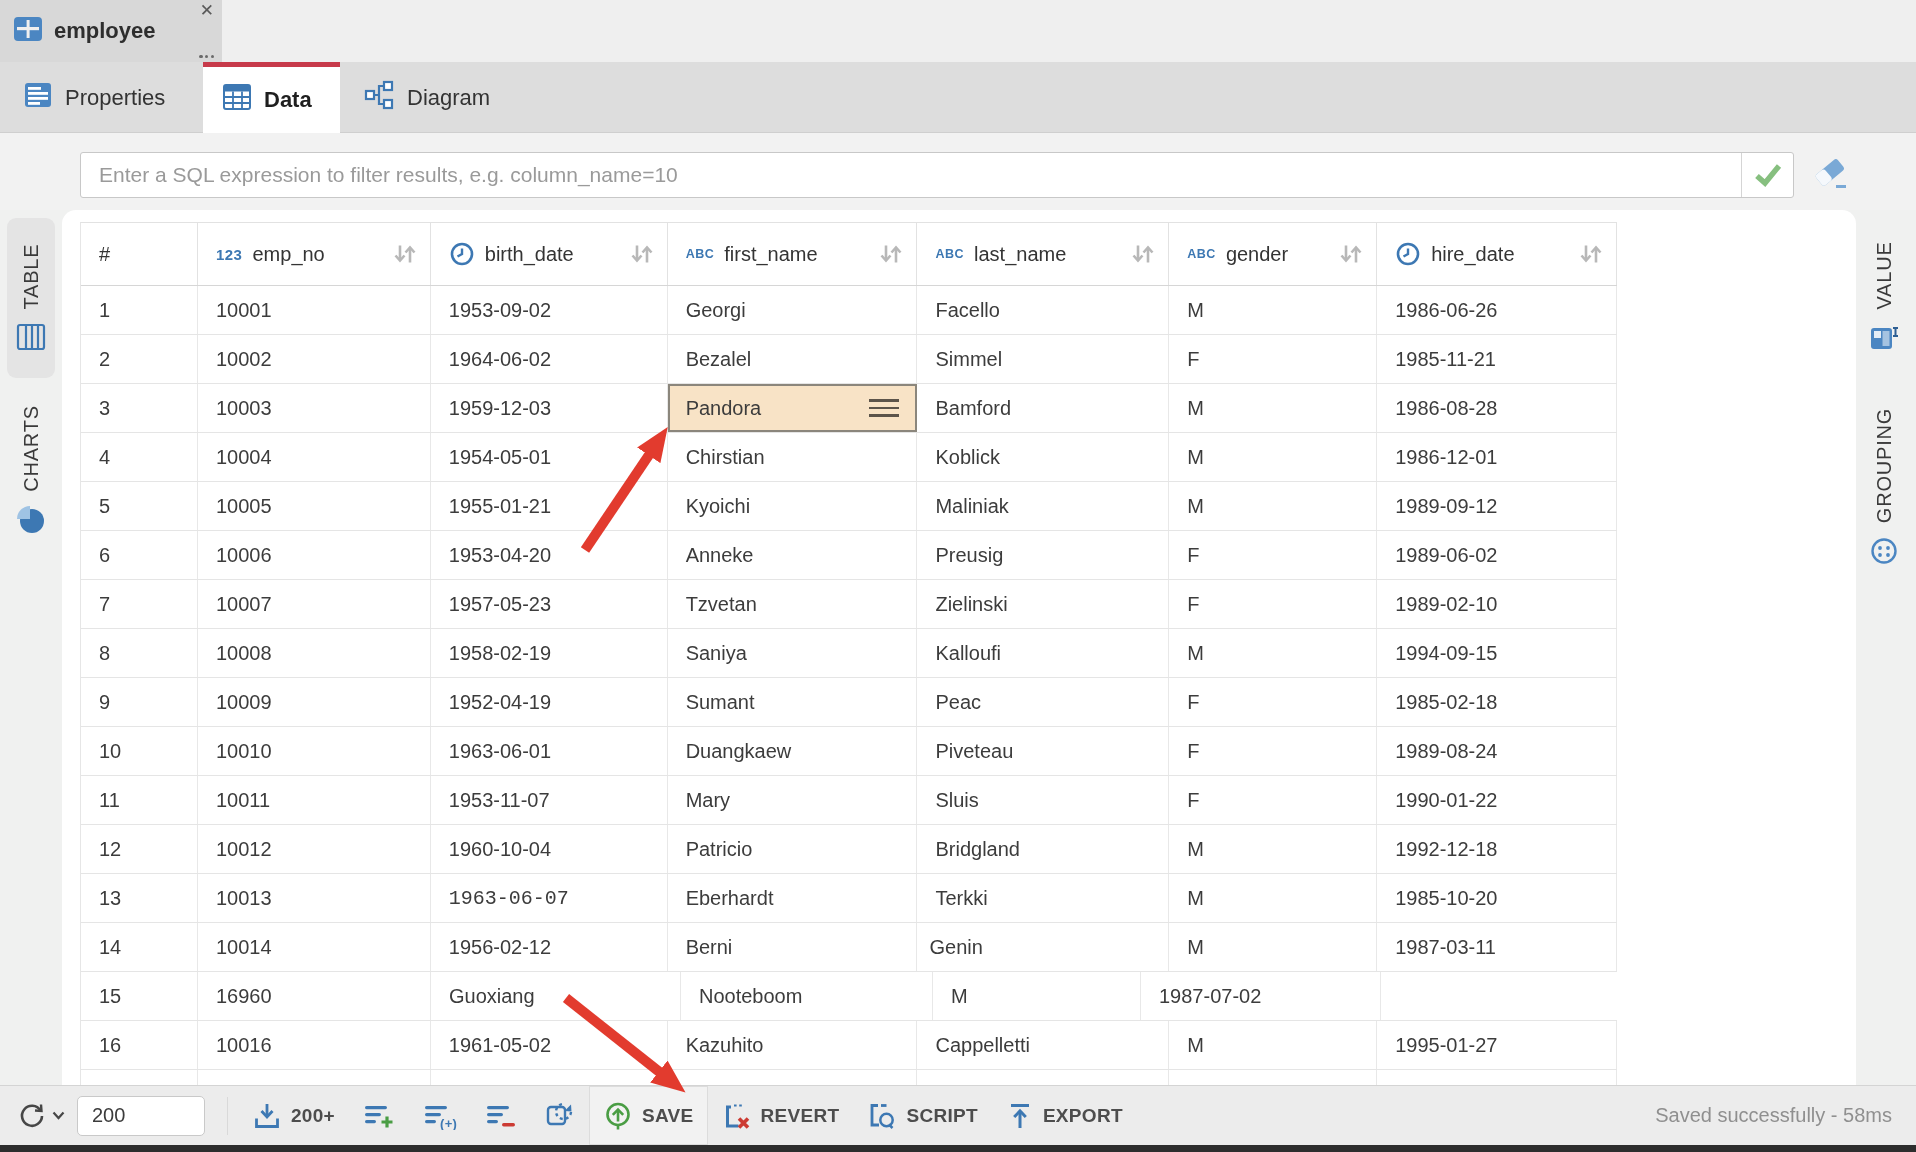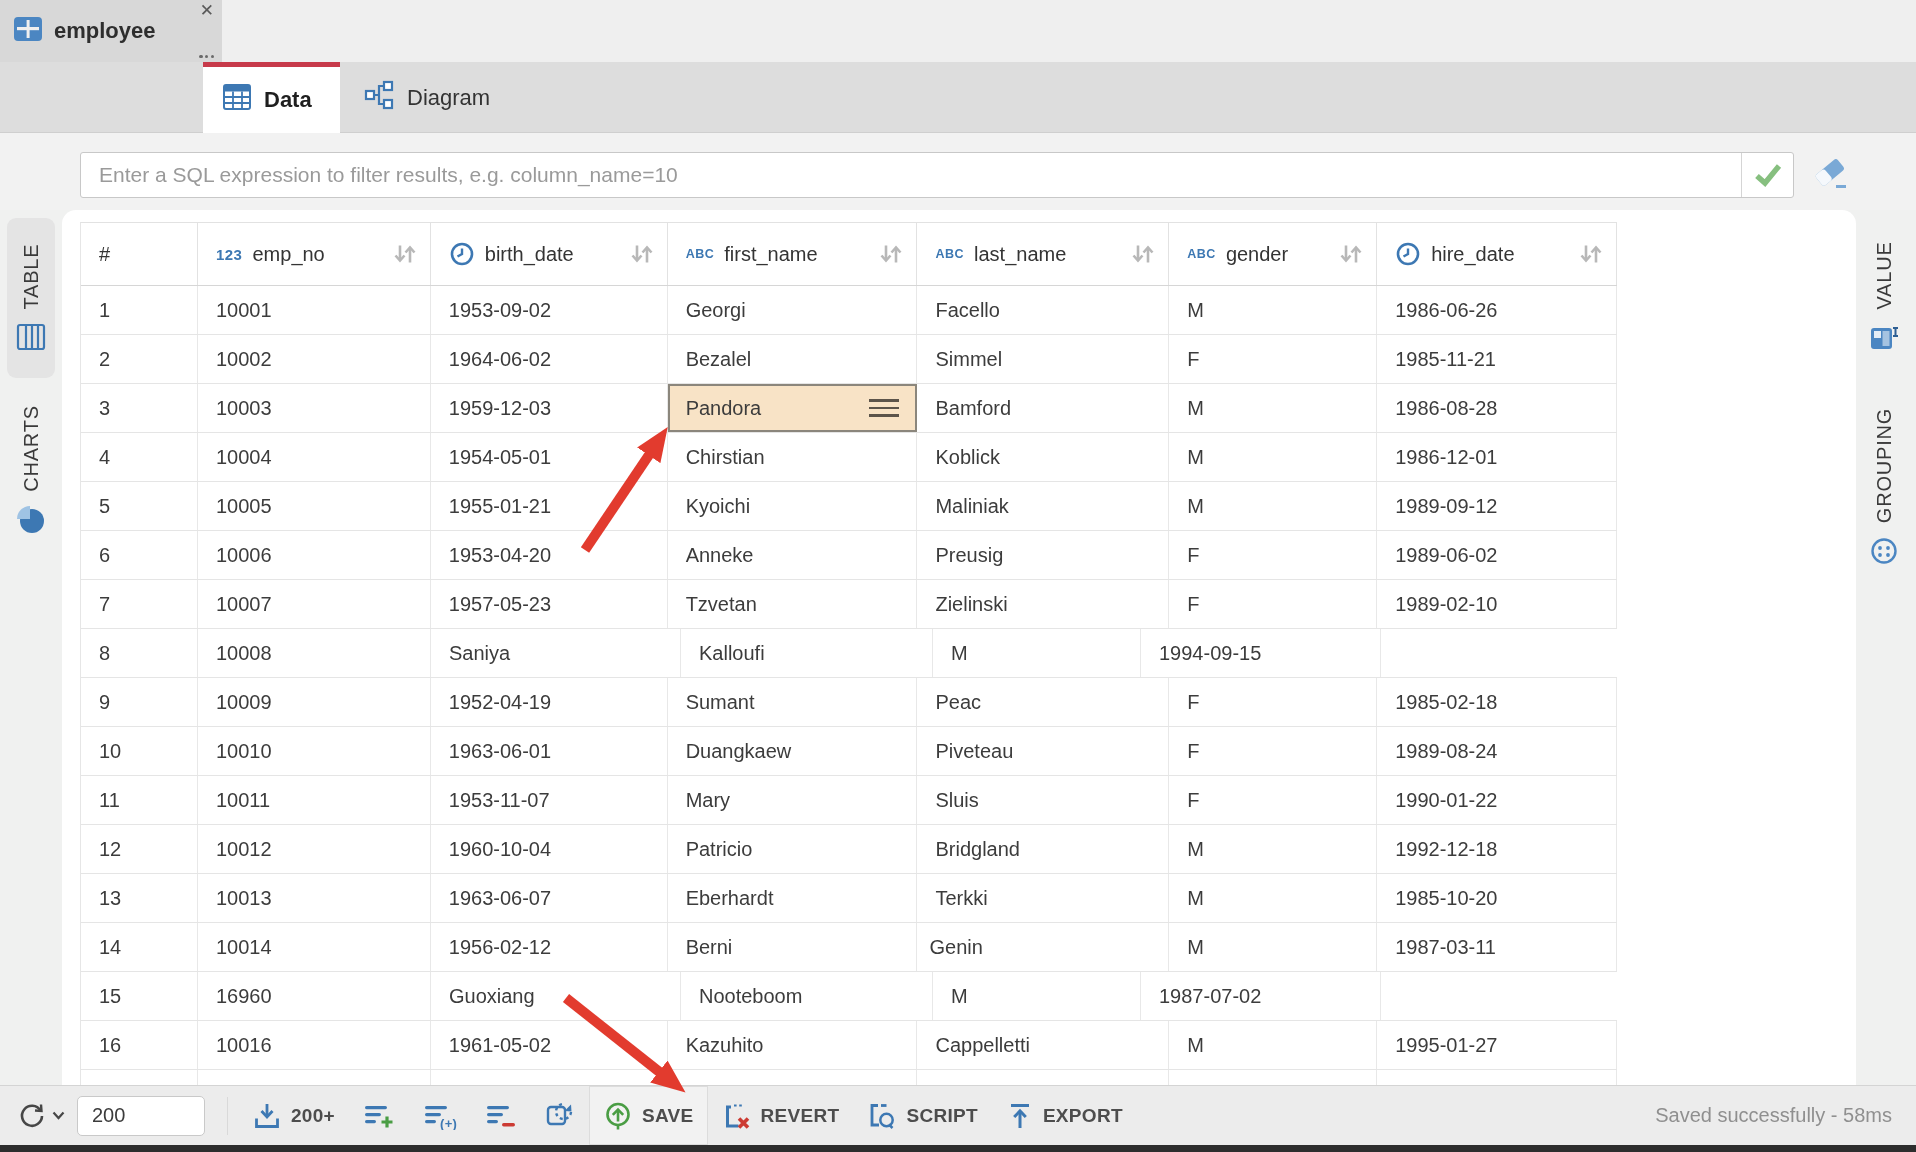--- a/index.html
+++ b/index.html
@@ -81,20 +81,32 @@
     <span class="close">✕</span>
     <span class="dots">
         <i></i>
         <i></i>
         <i></i>
       </span>
   </div>
 </div>
 
 <div class="tab-strip">
+  <div class="tab properties">
+    <span class="ricon">
+      <svg width="28" height="28" viewBox="0 0 28 28">
+          <rect x="1" y="2" width="26" height="24" rx="3" fill="#4b86c2"></rect>
+          <rect x="4" y="6" width="13" height="2.8" fill="#fff"></rect>
+          <rect x="4" y="11" width="20" height="2.8" fill="#fff"></rect>
+          <rect x="4" y="16" width="20" height="2.8" fill="#fff"></rect>
+          <rect x="4" y="21" width="12" height="2.8" fill="#fff"></rect>
+        </svg>
+    </span>
+    <span>Properties</span>
+  </div>
   <div class="tab data">
     <span class="ricon">
       <svg width="28" height="26" viewBox="0 0 28 26">
           <rect x="1" y="1" width="26" height="24" rx="2" fill="#fff" stroke="#3d78b3" stroke-width="2"></rect>
           <rect x="2" y="2" width="24" height="5.5" fill="#3d78b3"></rect>
           <path d="M1 13 h26 M1 19 h26 M10 7.5 v17.5 M19 7.5 v17.5" stroke="#3d78b3" stroke-width="1.8"></path>
         </svg>
     </span>
     <span>Data</span>
   </div>
@@ -382,20 +394,23 @@
           <span>1989-02-10</span>
         </div>
       </div>
       <div class="grid-row">
         <div class="g-cell" style="width: 117px;">
           <span>8</span>
         </div>
         <div class="g-cell" style="width: 233px;">
           <span>10008</span>
         </div>
+        <div class="g-cell" style="width: 237px;">
+          <span>1958-02-19</span>
+        </div>
         <div class="g-cell" style="width: 250px;">
           <span>Saniya</span>
         </div>
         <div class="g-cell" style="width: 252px;">
           <span>Kalloufi</span>
         </div>
         <div class="g-cell" style="width: 208px;">
           <span>M</span>
         </div>
         <div class="g-cell" style="width: 240px;">
@@ -494,21 +509,21 @@
           <span>1992-12-18</span>
         </div>
       </div>
       <div class="grid-row">
         <div class="g-cell" style="width: 117px;">
           <span>13</span>
         </div>
         <div class="g-cell" style="width: 233px;">
           <span>10013</span>
         </div>
-        <div class="g-cell" style="width: 237px;">
+        <div class="g-cell" style="width: 237px; font-family: Liberation Mono, monospace;">
           <span>1963-06-07</span>
         </div>
         <div class="g-cell" style="width: 250px;">
           <span>Eberhardt</span>
         </div>
         <div class="g-cell" style="width: 252px;">
           <span>Terkki</span>
         </div>
         <div class="g-cell" style="width: 208px;">
           <span>M</span>

